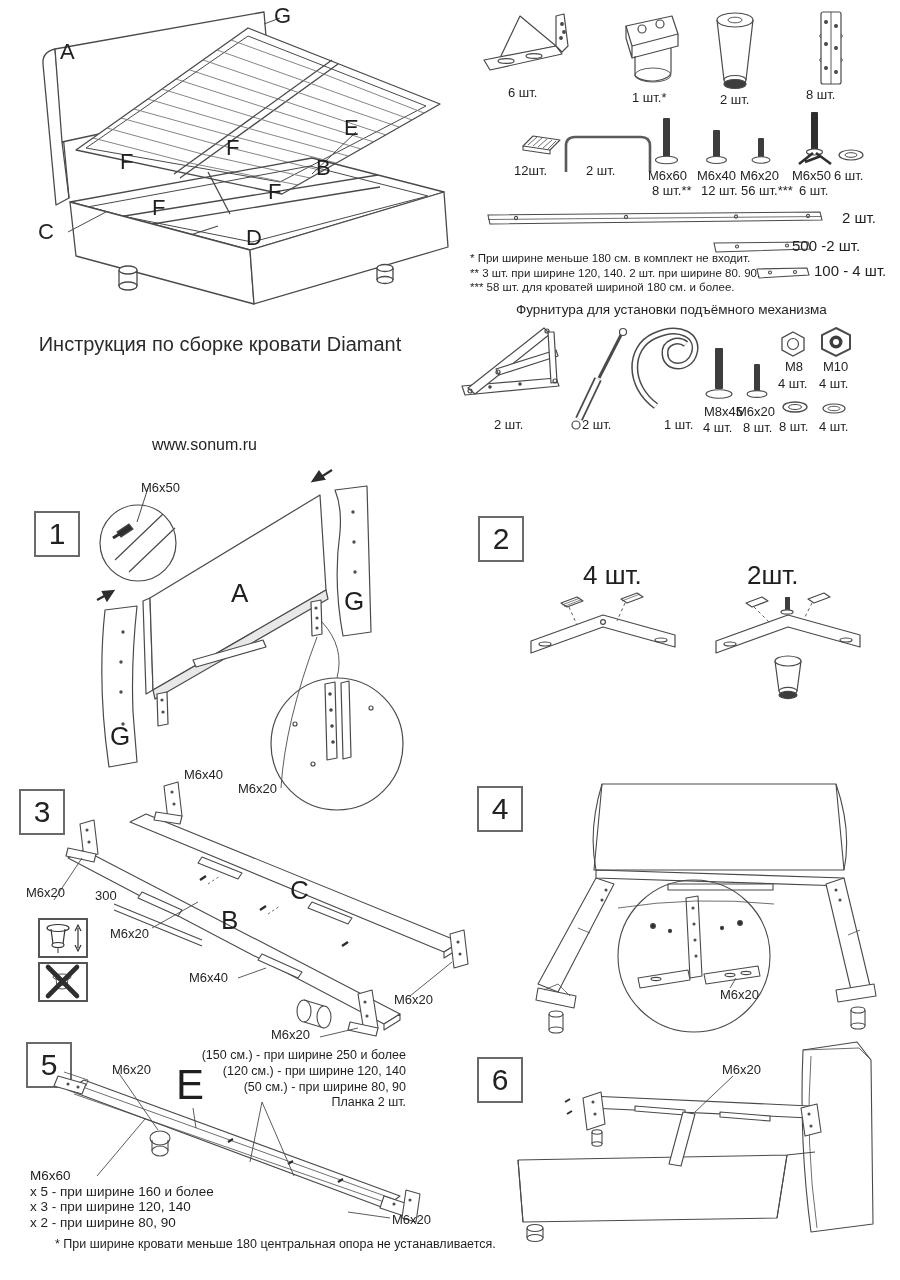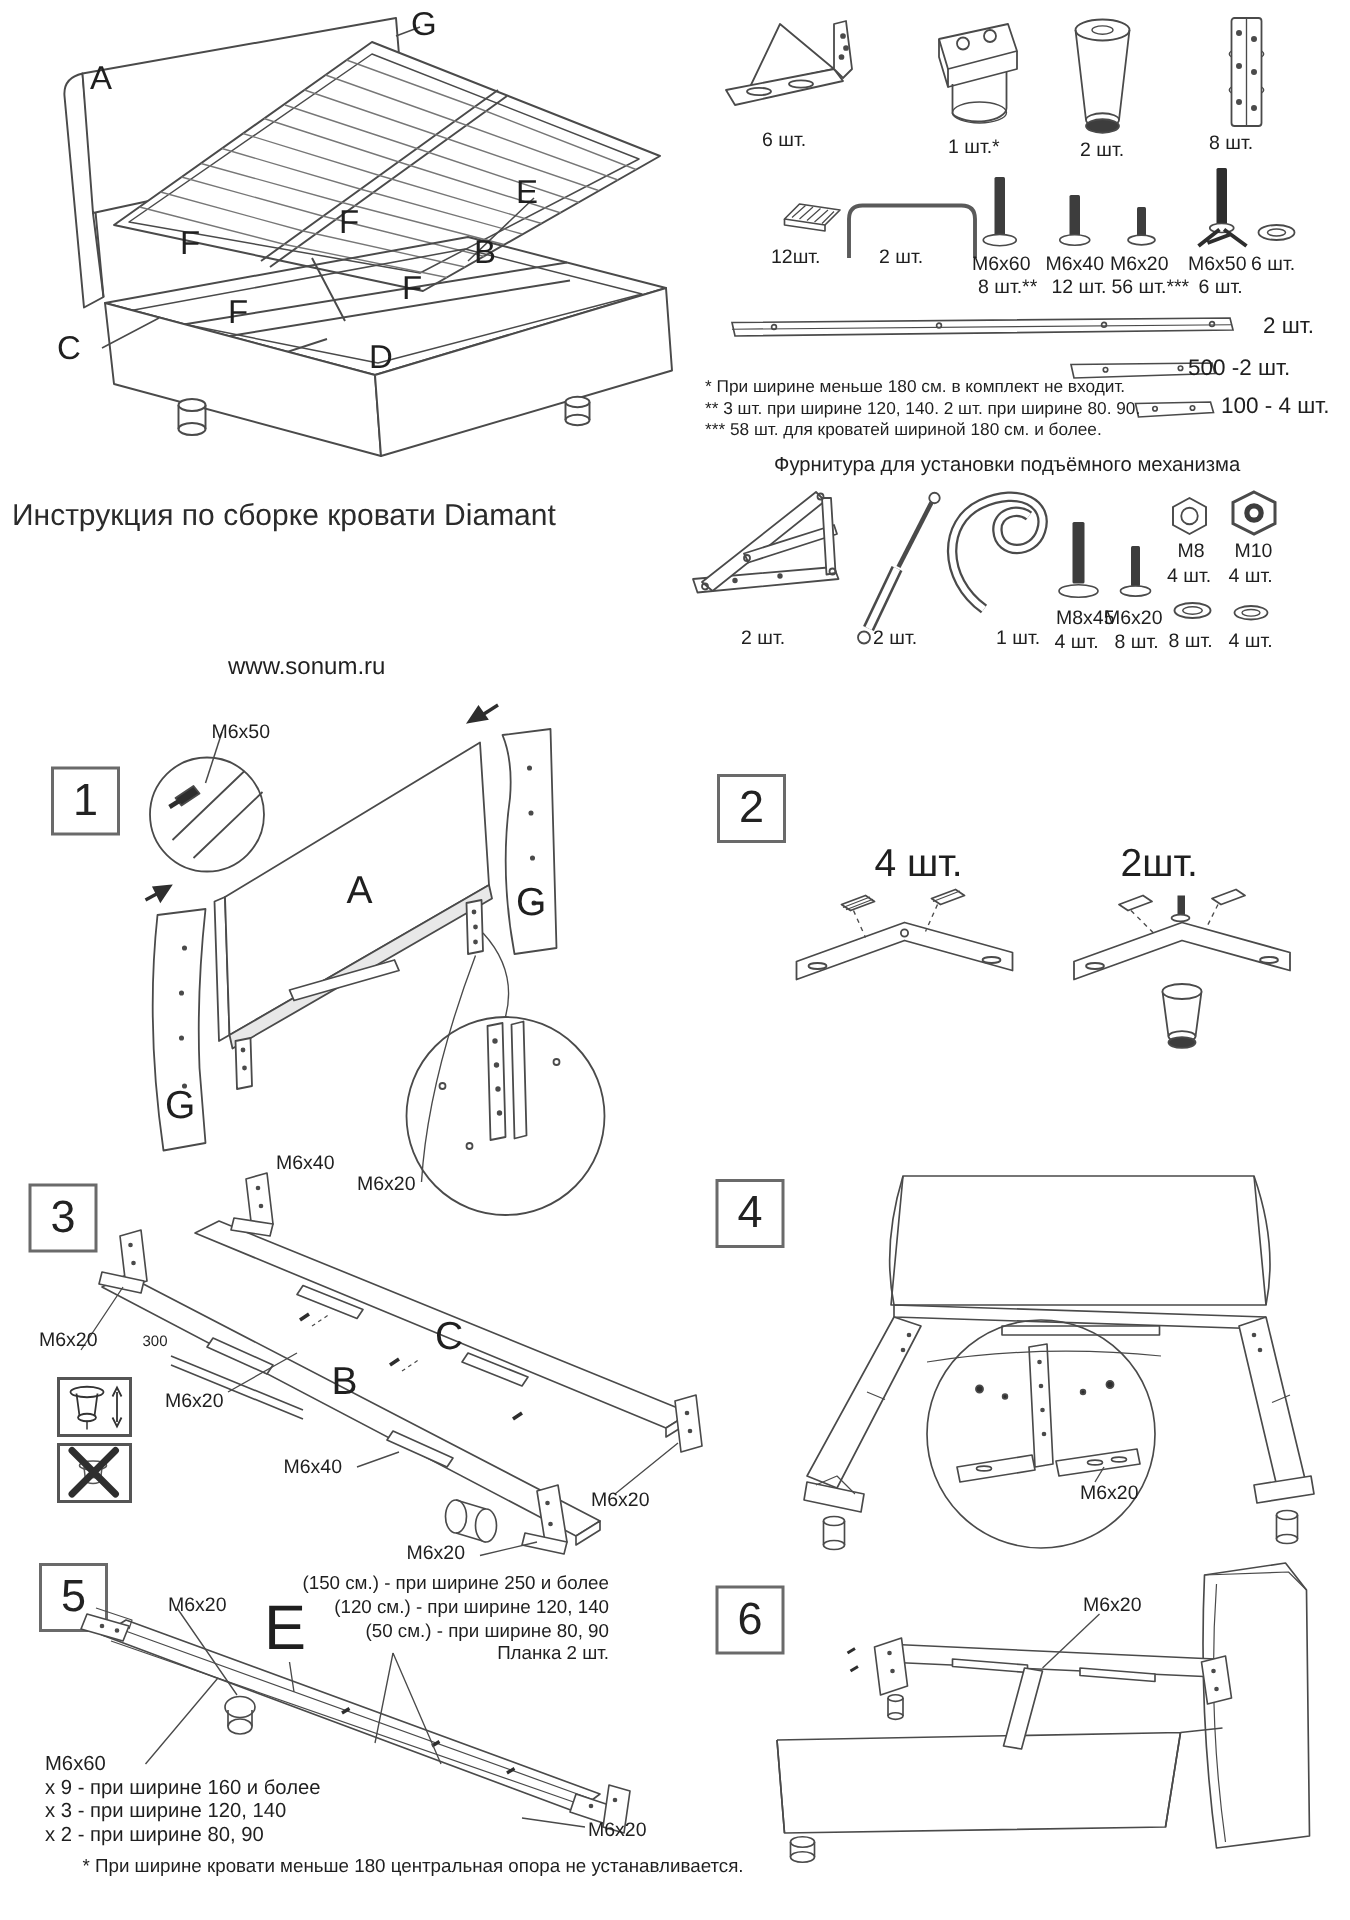--- a/index.html
+++ b/index.html
@@ -7,21 +7,21 @@
 .abs{position:absolute}
 .lbl{position:absolute;white-space:nowrap;color:#1f1f1f;line-height:1.1}
 .big{font-size:22px}
 .stepletter{font-size:26px}
 .plbl{font-size:13px}
 .qty{font-size:13px}
 .railq{font-size:15px}
 .q2{font-size:26px}
 .stepbox{position:absolute;width:46px;height:46px;border:2px solid #6a6a6a;display:flex;align-items:center;justify-content:center;font-size:30px;background:#fff;color:#222}
 .note{font-size:11.5px;line-height:14.5px;white-space:nowrap}
-.title{position:absolute;left:8px;top:332px;width:424px;font-size:20px;line-height:24px;color:#2b2b2b}
+.title{position:absolute;left:8px;top:332px;width:424px;text-align:center;font-size:20px;line-height:24px;color:#2b2b2b}
 .site{position:absolute;left:152px;top:436px;font-size:16px}
 .iconbox{position:absolute;width:50px;height:40px;border:2px solid #555;background:#fff;display:flex;align-items:center;justify-content:center}
 .opts{position:absolute;font-size:13.5px;line-height:15.5px;white-space:nowrap}
 .planks{position:absolute;left:150px;top:1048px;width:256px;text-align:right;font-size:12.5px;line-height:15.8px;white-space:nowrap}
 .foot{position:absolute;left:55px;top:1237px;font-size:12.5px;white-space:nowrap}
 svg{display:block;overflow:visible}
 .sv{position:absolute}
 </style>
 </head>
 <body>
@@ -405,21 +405,21 @@
     <ellipse cx="252" cy="229" rx="7" ry="11"></ellipse>
     <path d="M252,218 L272,224 M252,240 L272,246" fill="none"></path>
     <ellipse cx="272" cy="235" rx="7" ry="11"></ellipse>
     <path d="M62,122 L150,158 M62,128 L150,164" fill="none"></path>
     <path d="M148,98 l6,-4 M208,128 l6,-4 M290,164 l6,-4" stroke="#2e2e2e" stroke-width="2.4"></path>
     <path d="M156,102 l12,-8 M216,132 l12,-8" stroke-dasharray="2.5,2.5" stroke-width=".8" fill="none"></path>
     <path d="M2,118 L30,76 M100,146 L146,120 M186,196 L214,186 M358,214 L400,180 M268,255 L306,246" fill="none" stroke-width=".9"></path>
   </g>
 </svg>
 <span class="lbl plbl" style="left:26px;top:886px">M6x20</span>
-<span class="lbl" style="left:95px;top:889px;font-size:10px">300</span>
+<span class="lbl" style="left:95px;top:889px;font-size:13px">300</span>
 <span class="lbl plbl" style="left:110px;top:927px">M6x20</span>
 <span class="lbl stepletter" style="left:221px;top:906px">B</span>
 <span class="lbl stepletter" style="left:290px;top:876px">C</span>
 <span class="lbl plbl" style="left:189px;top:971px">M6x40</span>
 <span class="lbl plbl" style="left:394px;top:993px">M6x20</span>
 <span class="lbl plbl" style="left:271px;top:1028px">M6x20</span>
 <div class="iconbox" style="left:38px;top:918px">
   <svg width="46" height="36">
     <g stroke="#333" fill="#fff" stroke-width="1.2">
       <ellipse cx="18" cy="8" rx="11" ry="3.5"></ellipse>
@@ -513,21 +513,21 @@
 <span class="lbl plbl" style="left:112px;top:1063px">M6x20</span>
 <span class="lbl" style="left:176px;top:1062px;font-size:42px">E</span>
 <div class="planks">
   <div>(150 см.) - при ширине 250 и более</div>
   <div>(120 см.) - при ширине 120, 140</div>
   <div>(50 см.) - при ширине 80, 90</div>
   <div>Планка 2 шт.</div>
 </div>
 <div class="opts" style="left:30px;top:1168px">
   <div>M6x60</div>
-  <div>x 9 - при ширине 160 и более</div>
+  <div>x 5 - при ширине 160 и более</div>
   <div>x 3 - при ширине 120, 140</div>
   <div>x 2 - при ширине 80, 90</div>
 </div>
 <span class="lbl plbl" style="left:392px;top:1213px">M6x20</span>
 <div class="foot">* При ширине кровати меньше 180 центральная опора не устанавливается.</div>
 
 <div class="stepbox" style="left:477px;top:1057px">
     <span>6</span>
   </div>
 <svg class="sv" style="left:505px;top:1032px" width="380" height="215">

